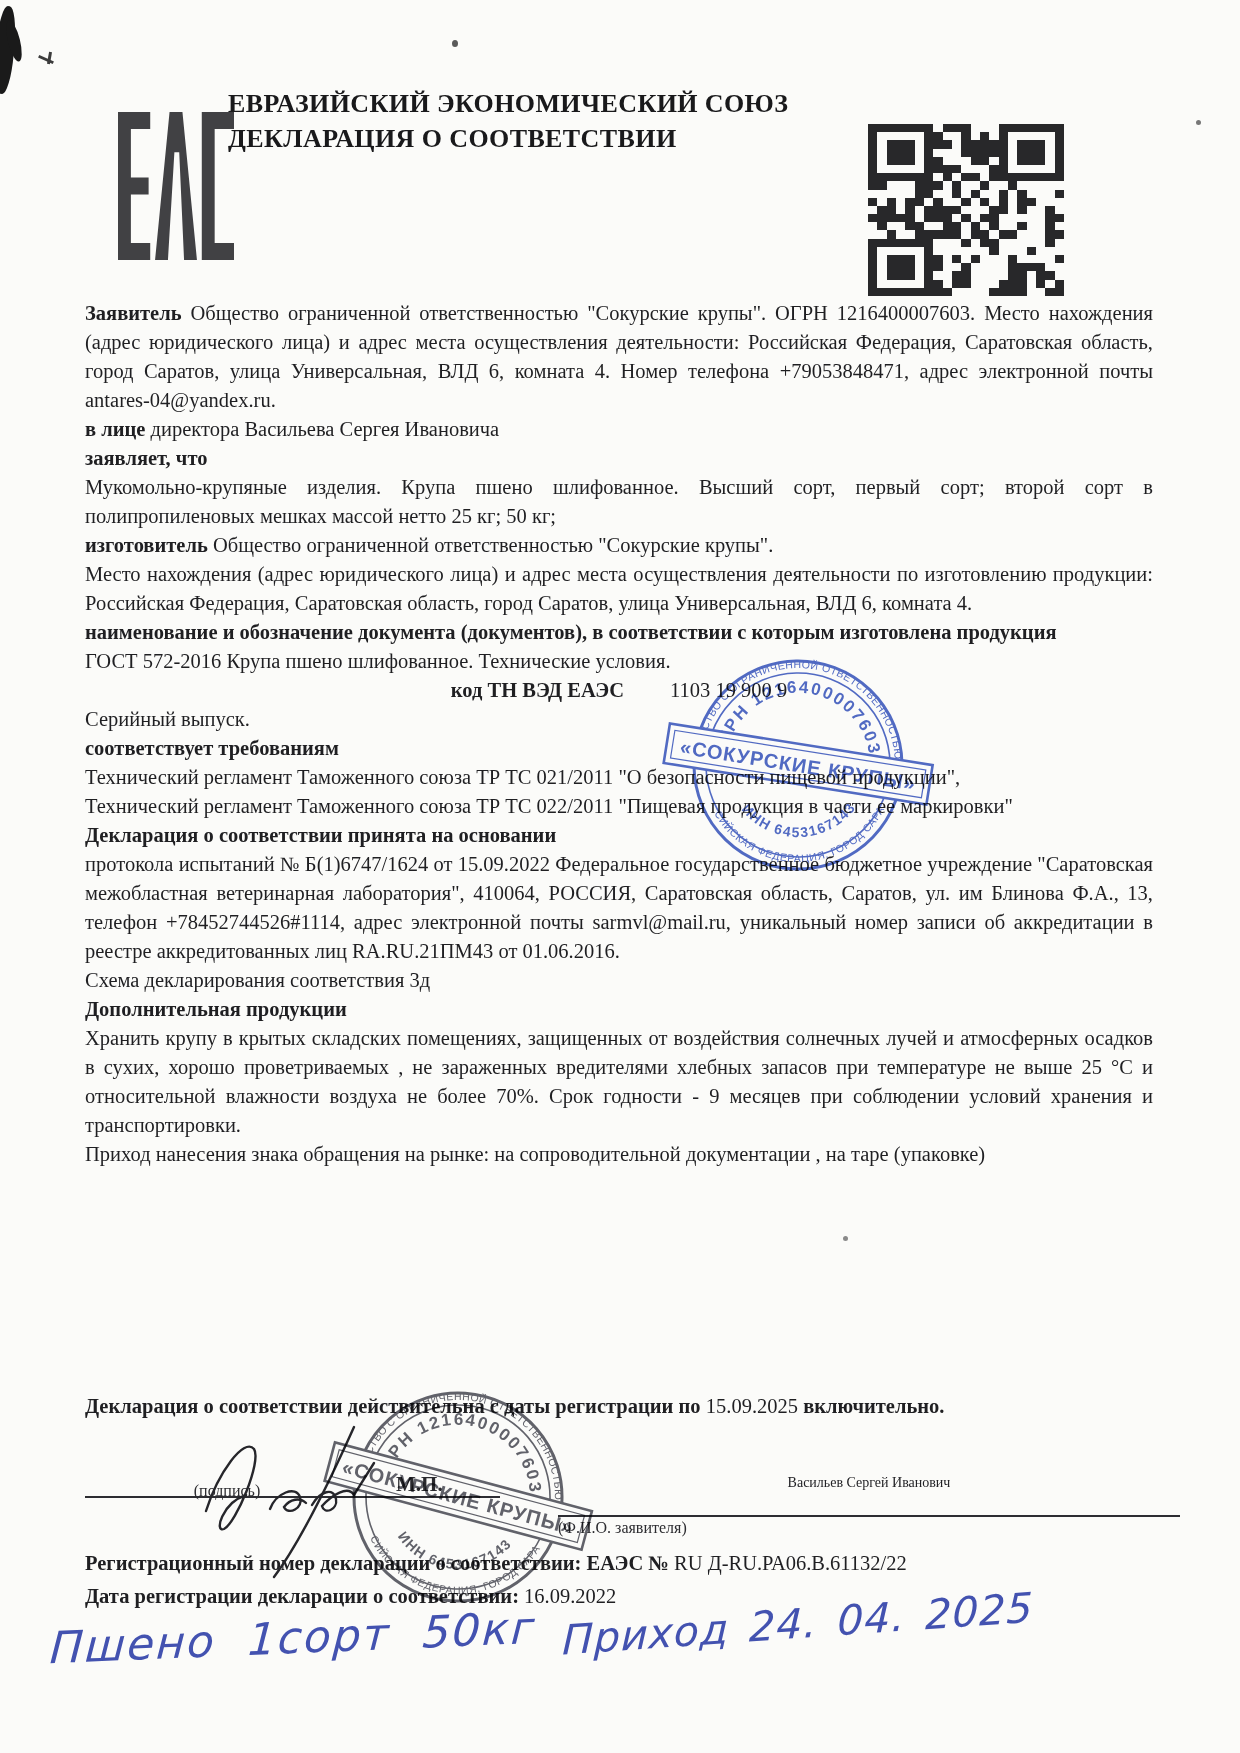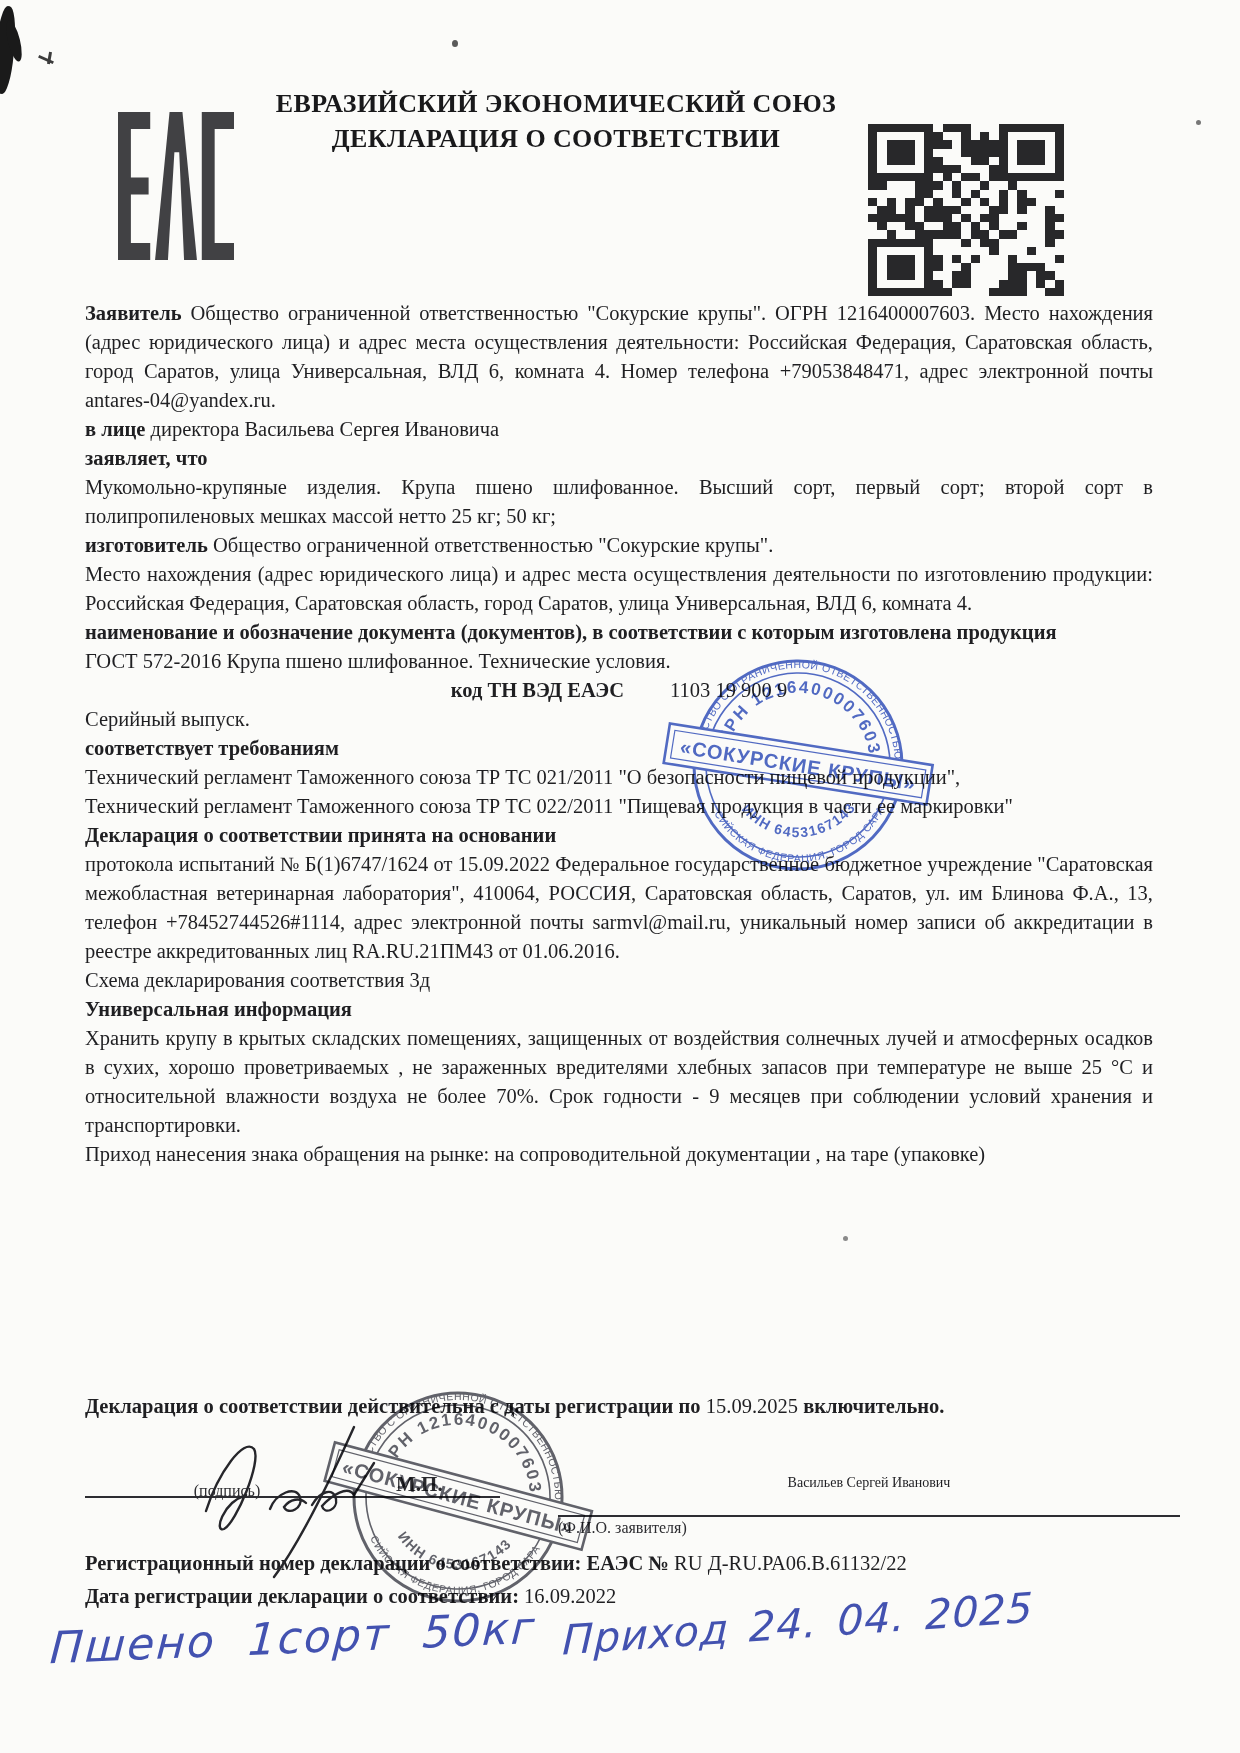--- a/index.html
+++ b/index.html
@@ -4,21 +4,21 @@
 <style>
   html,body{margin:0;padding:0;}
   body{
     width:1240px;height:1753px;position:relative;overflow:hidden;
     background:#fbfbf9;
     font-family:"Liberation Serif",serif;color:#1f1f22;
   }
   
   .eac-logo{position:absolute;left:118px;top:112px;width:116px;height:148px;}
   .eac-logo svg{width:100%;height:100%;fill:#414144;}
-  .doc-title{position:absolute;left:228px;top:86px;width:656px;text-align:center;
+  .doc-title{position:absolute;left:228px;top:86px;width:656px;text-align:left;
     font-weight:bold;font-size:26px;line-height:35px;color:#19191b;letter-spacing:.4px;}
   .qr{position:absolute;left:868px;top:124px;width:196px;height:172px;}
   .qr svg{width:100%;height:100%;shape-rendering:crispEdges;}
   
   .body-text{position:absolute;left:85px;top:299px;width:1068px;z-index:1;}
   .body-text p{margin:0;font-size:20.5px;line-height:29px;text-align:justify;}
   .body-text p.nojust{text-align:center;}
   .body-text b{font-weight:bold;}
   .gap{display:inline-block;width:46px;}
   .validity{position:absolute;left:85px;top:1392px;width:1068px;margin:0;
@@ -248,21 +248,21 @@
   <p><b>наименование и обозначение документа (документов), в соответствии с которым изготовлена продукция</b></p>
   <p><span>ГОСТ 572-2016 Крупа пшено шлифованное. Технические условия.</span></p>
   <p class="nojust"><b>код ТН ВЭД ЕАЭС</b><span class="gap"></span><span>1103 19 900 9</span></p>
   <p><span>Серийный выпуск.</span></p>
   <p><b>соответствует требованиям</b></p>
   <p><span>Технический регламент Таможенного союза ТР ТС 021/2011 "О безопасности пищевой продукции",</span></p>
   <p><span>Технический регламент Таможенного союза ТР ТС 022/2011 "Пищевая продукция в части ее маркировки"</span></p>
   <p><b>Декларация о соответствии принята на основании</b></p>
   <p><span>протокола испытаний № Б(1)6747/1624 от 15.09.2022 Федеральное государственное бюджетное учреждение "Саратовская межобластная ветеринарная лаборатория", 410064, РОССИЯ, Саратовская область, Саратов, ул. им Блинова Ф.А., 13, телефон +78452744526#1114, адрес электронной почты sarmvl@mail.ru, уникальный номер записи об аккредитации в реестре аккредитованных лиц RA.RU.21ПМ43 от 01.06.2016.</span></p>
   <p><span>Схема декларирования соответствия 3д</span></p>
-  <p><b>Универсальная информация</b></p>
+  <p><b>Дополнительная продукции</b></p>
   <p><span>Хранить крупу в крытых складских помещениях, защищенных от воздействия солнечных лучей и атмосферных осадков в сухих, хорошо проветриваемых , не зараженных вредителями хлебных запасов при температуре не выше 25 °С и относительной влажности воздуха не более 70%. Срок годности - 9 месяцев при соблюдении условий хранения и транспортировки.</span></p>
   <p><span>Приход нанесения знака обращения на рынке: на сопроводительной документации , на таре (упаковке)</span></p>
 </div>
 
 <p class="validity"><b>Декларация о соответствии действительна с даты регистрации по</b> <span>15.09.2025</span> <b>включительно.</b></p>
 
 <div class="sig-line-left"></div>
 <div class="sig-line-right"></div>
 <div class="sign-caption">(подпись)</div>
 <div class="mp-label">М.П.</div>

